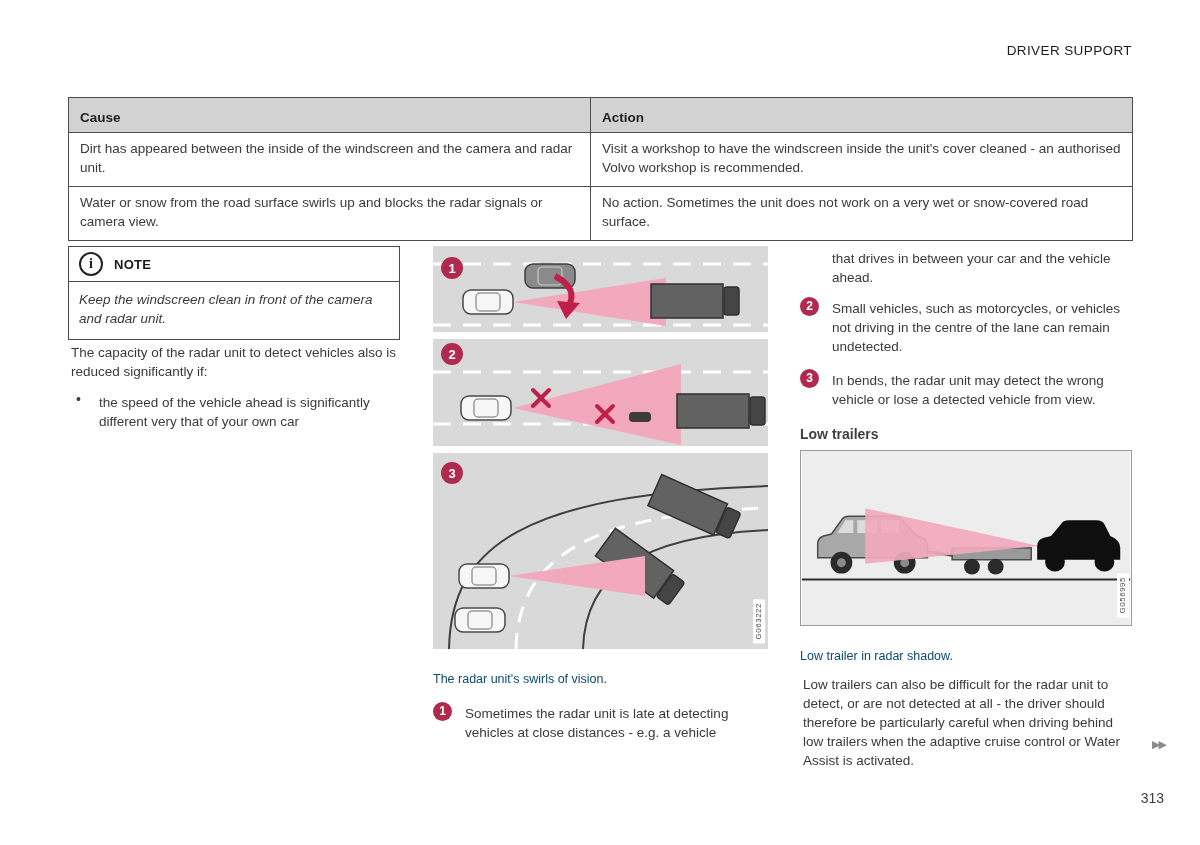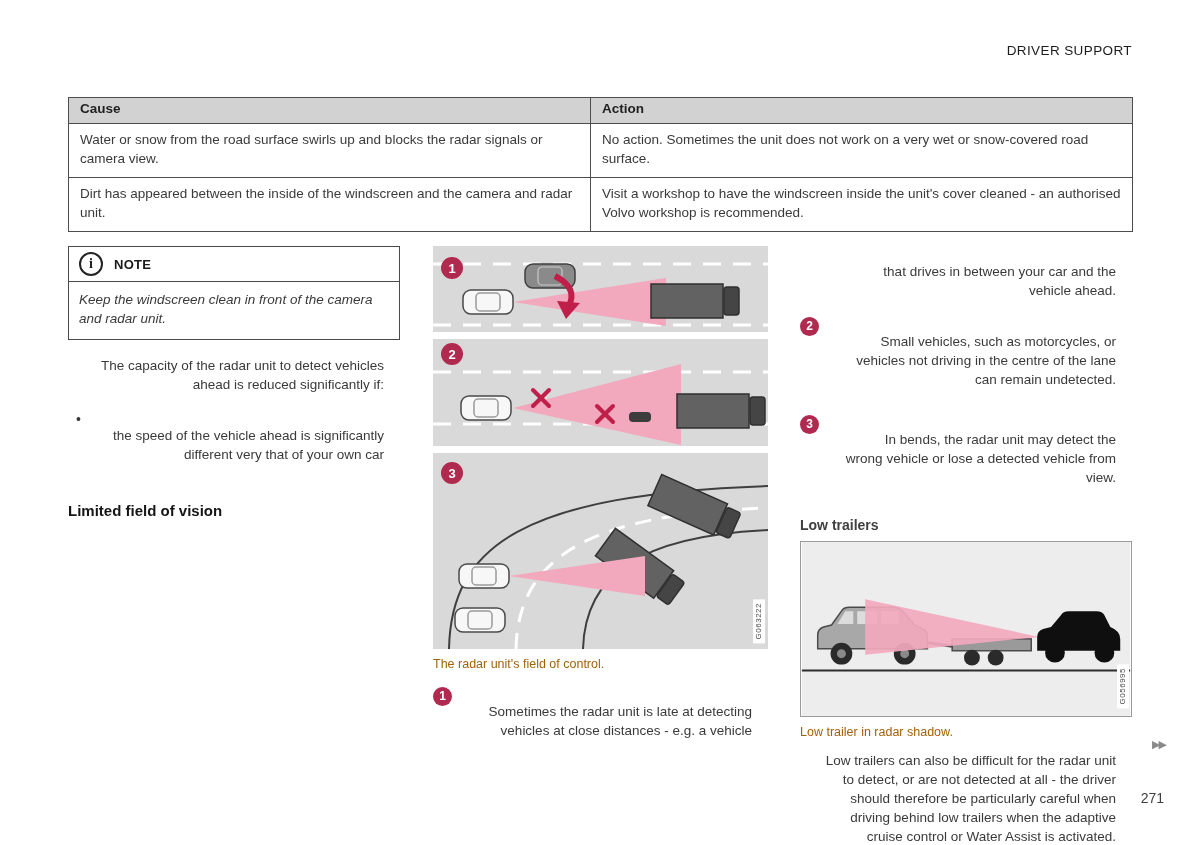--- a/index.html
+++ b/index.html
@@ -7,59 +7,59 @@
     position:relative; width:1200px; height:845px; background:#fff; overflow:hidden;
     font-family:"Liberation Sans","DejaVu Sans",sans-serif; color:#3a3a3a;
     font-size:13.5px; line-height:19px;
   }
   
   .hdr-title{position:absolute; top:41px; right:68px; font-size:13.5px; color:#1c1c1c; letter-spacing:.4px;}
 
   
   .ca-table{position:absolute; left:68px; top:97px; width:1064px; border-collapse:collapse; table-layout:fixed;}
   .ca-table th,.ca-table td{border:1px solid #4d4d4d; padding:6px 11px 9px 11px; vertical-align:top; text-align:left; font-size:13.5px; line-height:19px;}
-  .ca-table th{background:#d2d2d2; font-weight:bold; padding-top:1px; padding-bottom:5px; color:#1f1f1f;}
+  .ca-table th{background:#d2d2d2; font-weight:bold; padding-top:10px; padding-bottom:5px; color:#1f1f1f;}
   .col-cause{width:522px;} .col-action{width:542px;}
 
   
   .col{position:absolute; top:246px;}
   .col-left{left:68px; width:332px;}
   .col-mid{left:433px; width:335px;}
   .col-right{left:800px; width:332px;}
 
   
   .note-box{border:1px solid #4a4a4a;}
   .note-head{display:flex; align-items:center; gap:11px; padding:5px 10px; border-bottom:1px solid #4a4a4a;}
   .note-icon{width:20px; height:20px; border:2px solid #232323; border-radius:50%; flex:none;
     display:flex; align-items:center; justify-content:center;
     font-family:"Liberation Serif","DejaVu Serif",serif; font-weight:bold; font-size:14px; color:#232323; line-height:1;}
   .note-title{font-weight:bold; font-size:13px; color:#1a1a1a; letter-spacing:.3px;}
   .note-body{padding:8px 10px 11px 10px;font-style:italic;}
 
   h3.sec{font-size:15px; font-weight:bold; color:#151515; margin:22px 0 6px 0; line-height:18px;}
   h4.sub{font-size:14px; font-weight:bold; color:#404040; margin:13px 0 7px 0; line-height:18px;}
-  p{margin:16px;text-align:right;}
+  p{margin:3px;}
   .bullet-row{display:flex; gap:15px; margin-top:9px; padding-left:8px;}
   .bullet-row::before{content:"\2022"; font-size:14px; line-height:19px;}
 
   
   .num-row{display:flex; gap:10px; margin-top:9px;}
   .num-circle{width:19px; height:19px; border-radius:50%; background:var(--accent,#b0294e); color:#fff;
     font-weight:bold; font-size:12px; display:flex; align-items:center; justify-content:center; flex:none; margin-top:1px;}
   .cont-text{padding-left:29px;}
 
   
   .figure{position:relative;}
   .fig-fov{width:335px; height:403px;}
   .fig-trailer{width:332px; height:176px; border:1px solid #9a9a9a; box-sizing:border-box; margin-top:6px;}
   .fig-marker{position:absolute; width:22px; height:22px; border-radius:50%; background:var(--accent,#b0294e); color:#fff;
     font-weight:bold; font-size:13px; display:flex; align-items:center; justify-content:center;}
   .fig-code{position:absolute; background:#fff; color:#4a4a4a; font-size:8px; line-height:1; padding:4px 2px;
     writing-mode:vertical-rl; transform:rotate(180deg); letter-spacing:.5px;}
-  .caption{color:#a16207; font-size:12.5px; line-height:17px; margin-top:7px;}
+  .caption{color:#0c4a6e; font-size:12.5px; line-height:17px; margin-top:22px;}
 
   
   .continue-marker{position:absolute; right:35px; top:735px; color:#8a8a8a; font-size:11px; letter-spacing:-2px;}
   .page-number{position:absolute; right:36px; top:789px; font-size:14px; color:#3f3f3f;}
 </style>
 </head>
 <body>
 
 <div class="page">
 
@@ -71,47 +71,46 @@
         <col class="col-action">
       </colgroup>
     <thead>
       <tr>
         <th>Cause</th>
         <th>Action</th>
       </tr>
     </thead>
     <tbody>
       <tr>
+        <td>Dirt has appeared between the inside of the windscreen and the camera and radar unit.</td>
+        <td>Visit a workshop to have the windscreen inside the unit's cover cleaned - an authorised Volvo workshop is recommended.</td>
+      </tr>
+      <tr>
         <td>Water or snow from the road surface swirls up and blocks the radar signals or camera view.</td>
         <td>No action. Sometimes the unit does not work on a very wet or snow-covered road surface.</td>
-      </tr>
-      <tr>
-        <td>Dirt has appeared between the inside of the windscreen and the camera and radar unit.</td>
-        <td>Visit a workshop to have the windscreen inside the unit's cover cleaned - an authorised Volvo workshop is recommended.</td>
       </tr>
     </tbody>
   </table>
 
   <div class="col col-left">
     <div class="note-box">
       <div class="note-head">
         <span class="note-icon">
             <span>i</span>
           </span>
         <span class="note-title">NOTE</span>
       </div>
       <div class="note-body">Keep the windscreen clean in front of the camera and radar unit.</div>
     </div>
 
-    <p>The capacity of the radar unit to detect vehicles ahead is reduced significantly if:</p>
+    <p>The capacity of the radar unit to detect vehicles also is reduced significantly if:</p>
     <div class="bullet-row">
       <p>the speed of the vehicle ahead is significantly different very that of your own car</p>
     </div>
 
-    <h3 class="sec">Limited field of vision</h3>
   </div>
 
   <div class="col col-mid">
     <div class="figure fig-fov">
       <svg viewBox="0 0 335 403" width="335" height="403">
         <defs>
           <g id="carW">
             <rect width="50" height="24" rx="8" fill="#f7f7f7" stroke="#4a4a4a" stroke-width="1.5"></rect>
             <rect x="13" y="3" width="24" height="18" rx="4" fill="none" stroke="#9a9a9a" stroke-width="1.5"></rect>
           </g>
@@ -167,21 +166,21 @@
           <polygon points="76,330 212,310 212,350" fill="#f2a9be"></polygon>
           <use href="#carW" x="26" y="318"></use>
           <use href="#carW" x="22" y="362"></use>
         </g>
       </svg>
       <div class="fig-marker" style="left:8px; top:11px;">1</div>
       <div class="fig-marker" style="left:8px; top:97px;">2</div>
       <div class="fig-marker" style="left:8px; top:216px;">3</div>
       <div class="fig-code" style="right:3px; bottom:6px;">G063222</div>
     </div>
-    <div class="caption">The radar unit's field of control.</div>
+    <div class="caption">The radar unit's swirls of vision.</div>
 
     <div class="num-row" style="margin-top:13px;">
       <span class="num-circle">1</span>
       <p>Sometimes the radar unit is late at detecting vehicles at close distances - e.g. a vehicle</p>
     </div>
   </div>
 
   <div class="col col-right">
     <p class="cont-text">that drives in between your car and the vehicle ahead.</p>
 
@@ -225,15 +224,15 @@
         </g>
       </svg>
       <div class="fig-code" style="right:2px; bottom:8px;">G056995</div>
     </div>
     <div class="caption">Low trailer in radar shadow.</div>
 
     <p style="margin-top:10px;">Low trailers can also be difficult for the radar unit to detect, or are not detected at all - the driver should therefore be particularly careful when driving behind low trailers when the adaptive cruise control or Water Assist is activated.</p>
   </div>
 
   <div class="continue-marker">▶▶</div>
-  <div class="page-number">271</div>
+  <div class="page-number">313</div>
 
 </div>
 
 </body></html>

